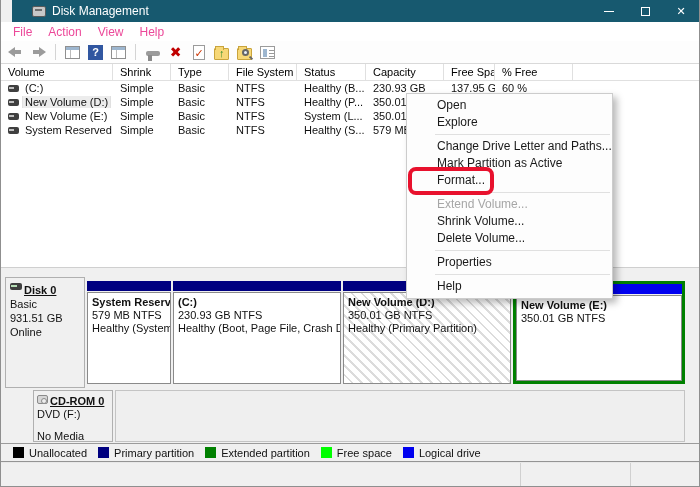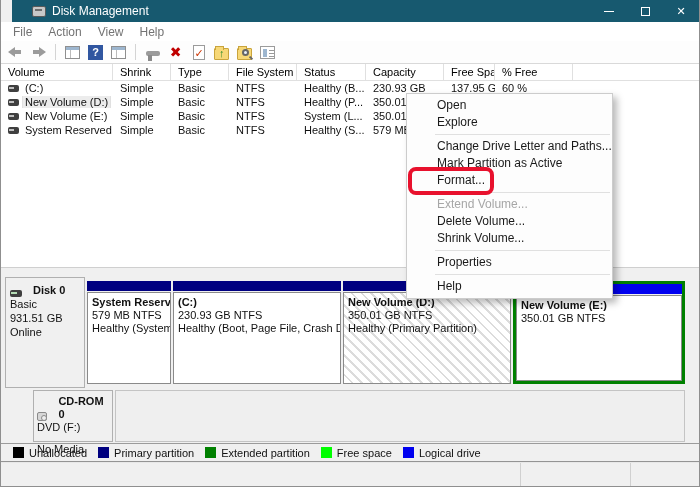--- a/index.html
+++ b/index.html
@@ -12,21 +12,21 @@
   .title-icon { width:14px; height:11px; background:#c8c8c8; border:1px solid #5a5a5a; border-radius:2px; position:relative; margin-right:6px; }
   .title-icon::after { content:""; position:absolute; left:2px; top:2px; width:7px; height:2px; background:#6d6d6d; }
   .title-text { font-size:12px; }
   .win-controls { margin-left:auto; display:flex; height:22px; }
   .win-btn { width:36px; height:22px; display:flex; align-items:center; justify-content:center; color:#fff; font-size:11px; }
   .min-glyph { width:10px; height:1px; background:#fff; display:inline-block; }
   .max-glyph { width:9px; height:9px; border:1px solid #fff; display:inline-block; }
 
   
   .menubar { height:19px; background:#fff; display:flex; align-items:center; padding-left:4px; }
-  .menubar .mitem { padding:0 8px; font-size:12px; color:#737373; }
+  .menubar .mitem { padding:0 8px; font-size:12px; color:#ec4899; }
 
   
   .toolbar { height:23px; background:#fdfdfd; border-bottom:1px solid #d9d9d9; display:flex; align-items:center; padding-left:6px; gap:6px; }
   .tsep { width:1px; height:16px; background:#d4d4d4; margin:0 2px; }
   .tico { width:17px; height:17px; position:relative; display:flex; align-items:center; justify-content:center; }
   .nav-head { position:absolute; top:3px; width:0; height:0; border-top:5px solid transparent; border-bottom:5px solid transparent; }
   .nav-tail { position:absolute; top:6px; width:6px; height:4px; background:#9b9b9b; }
   .back .nav-head { left:1px; border-right:7px solid #9b9b9b; }
   .back .nav-tail { left:8px; }
   .fwd  .nav-head { right:1px; border-left:7px solid #9b9b9b; }
@@ -59,21 +59,21 @@
   .volcell { display:flex; align-items:center; gap:4px; }
   .vol-ico { flex:0 0 auto; width:11px; height:7px; background:#3f3f3f; border-radius:2px; position:relative; }
   .vol-ico::after { content:""; position:absolute; left:1px; top:2px; width:5px; height:2px; background:#bfbfbf; }
   .volname { padding:0 2px; }
   .volname.sel { background:#ececec; outline:1px solid #e0e0e0; }
 
   
   .panel { height:175px; background:#f0f0f0; position:relative; padding:9px 14px 0 4px; }
   .disk-row { display:flex; height:111px; }
   .disk-head { width:80px; border:1px solid #b0b0b0; background:#f0f0f0; padding:5px 4px; line-height:14px; flex:0 0 auto; }
-  .dh-name { display:flex; align-items:flex-end; gap:11px; font-weight:bold; }
+  .dh-name { display:flex; align-items:flex-start; gap:2px; font-weight:bold;text-decoration:underline; }
   .disk-ico { width:12px; height:7px; background:#3f3f3f; border-radius:2px; position:relative; }
   .disk-ico::after { content:""; position:absolute; left:1px; top:2px; width:6px; height:2px; background:#b5ddb5; }
   .cd-ico { width:11px; height:9px; background:#d6d6d6; border:1px solid #8a8a8a; border-radius:2px; position:relative; }
   .cd-ico::after { content:""; position:absolute; left:3px; top:2px; width:4px; height:4px; border:1px solid #8a8a8a; border-radius:50%; background:#eee; }
   .parts { display:flex; gap:2px; margin-left:2px; padding:4px 0; flex:1; }
   .part { display:flex; flex-direction:column; }
   .pbar { height:10px; background:#000080; }
   .pbody { flex:1; margin-top:1px; background:#fff; border:1px solid #8a8a8a; padding:3px 4px; line-height:13px; overflow:hidden; white-space:nowrap; }
   .pname { font-weight:bold; }
   .pbody.hatched { background:repeating-linear-gradient(45deg, #ffffff 0 5px, #dcdcdc 5px 7px); }
@@ -332,22 +332,22 @@
 
   <div class="ctxmenu">
     <div class="mi">Open</div>
     <div class="mi">Explore</div>
     <div class="msep"></div>
     <div class="mi">Change Drive Letter and Paths...</div>
     <div class="mi">Mark Partition as Active</div>
     <div class="mi">Format...</div>
     <div class="msep"></div>
     <div class="mi disabled">Extend Volume...</div>
+    <div class="mi">Shrink Volume...</div>
     <div class="mi">Delete Volume...</div>
-    <div class="mi">Shrink Volume...</div>
     <div class="msep"></div>
     <div class="mi">Properties</div>
     <div class="msep"></div>
     <div class="mi">Help</div>
   </div>
 
   <div class="annotation" style="border-color: rgb(232, 17, 45);"></div>
 
 </div>
 

